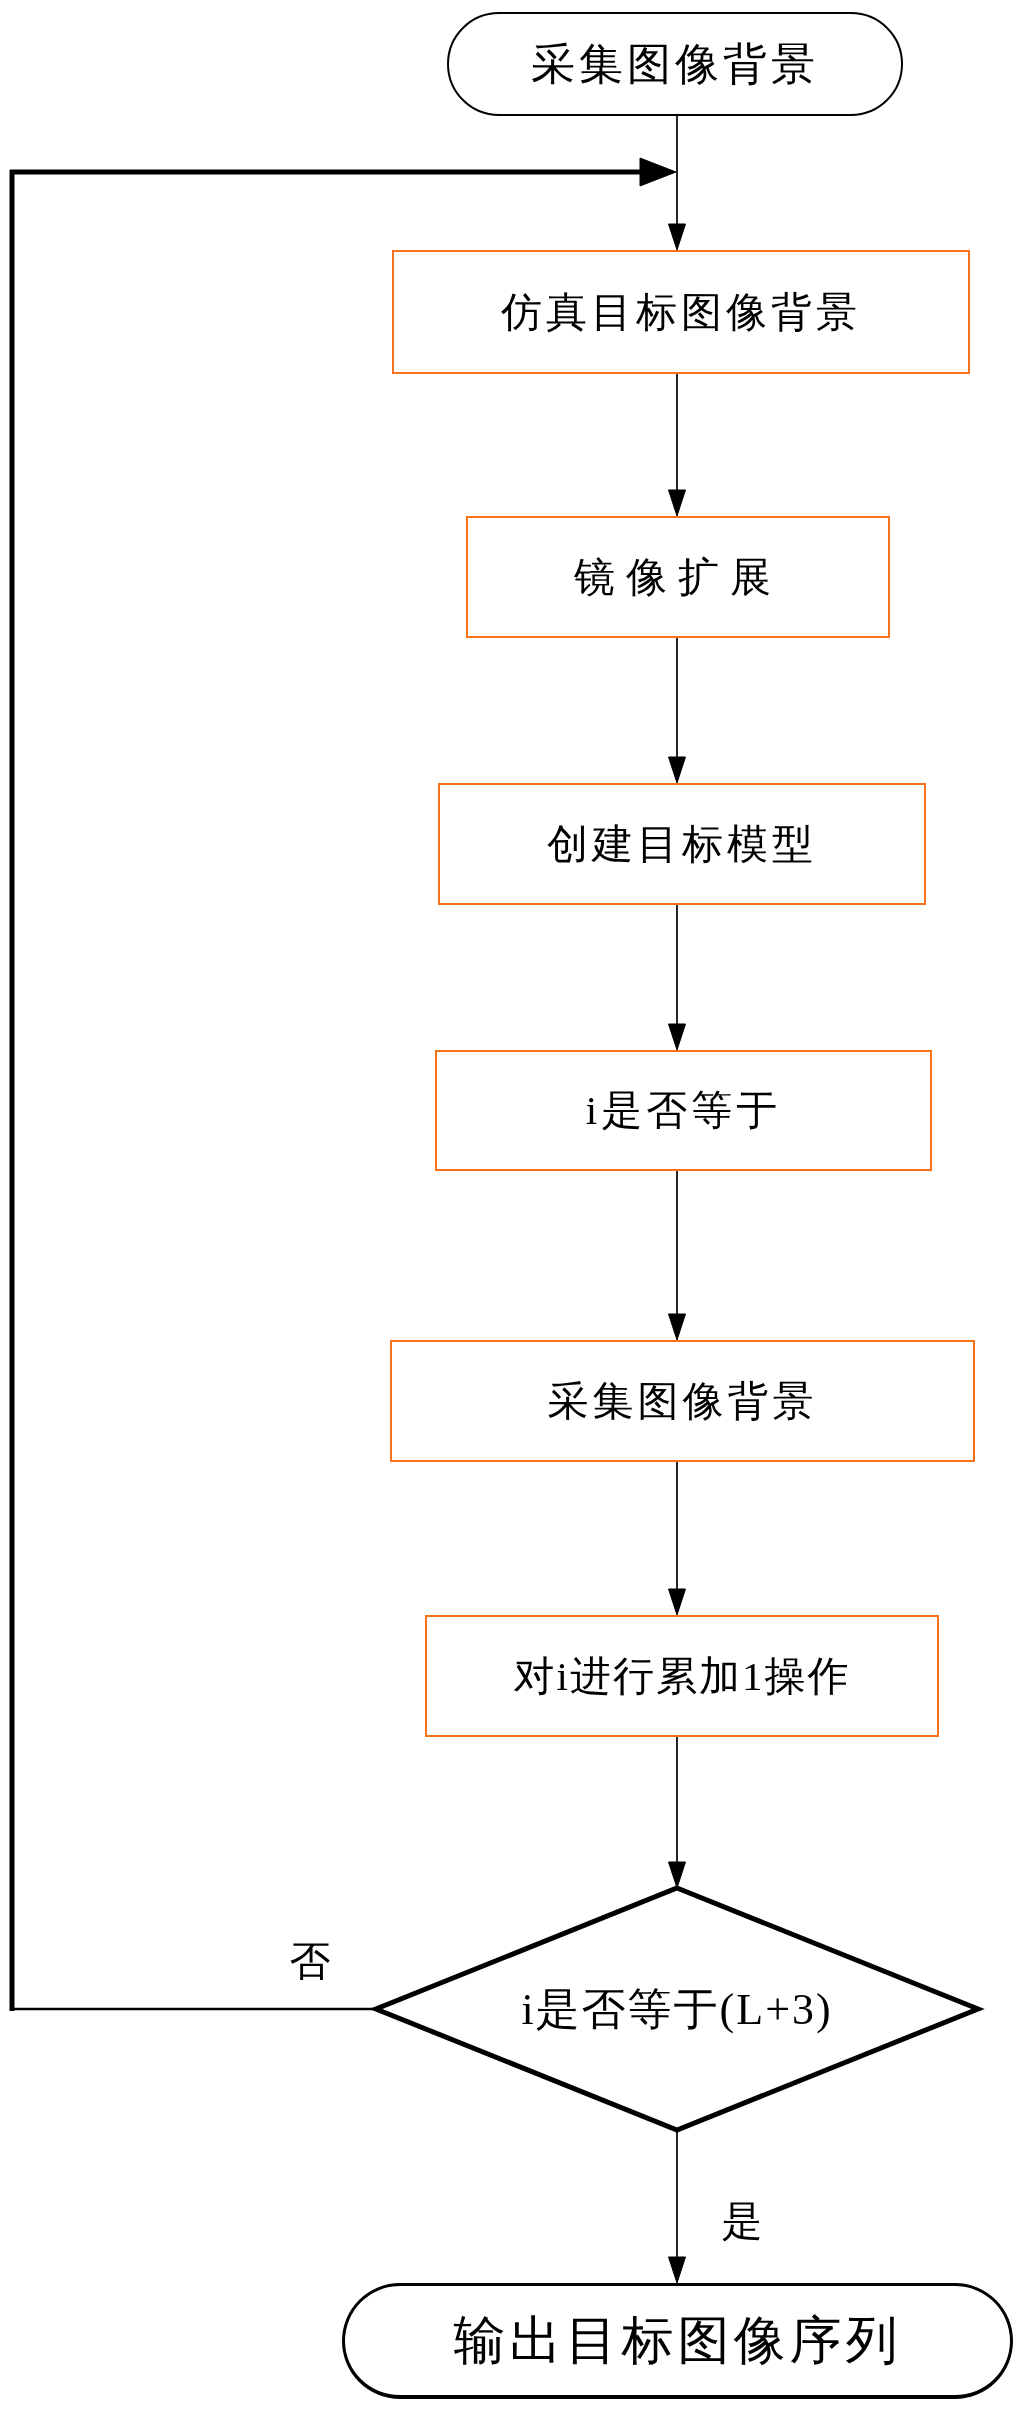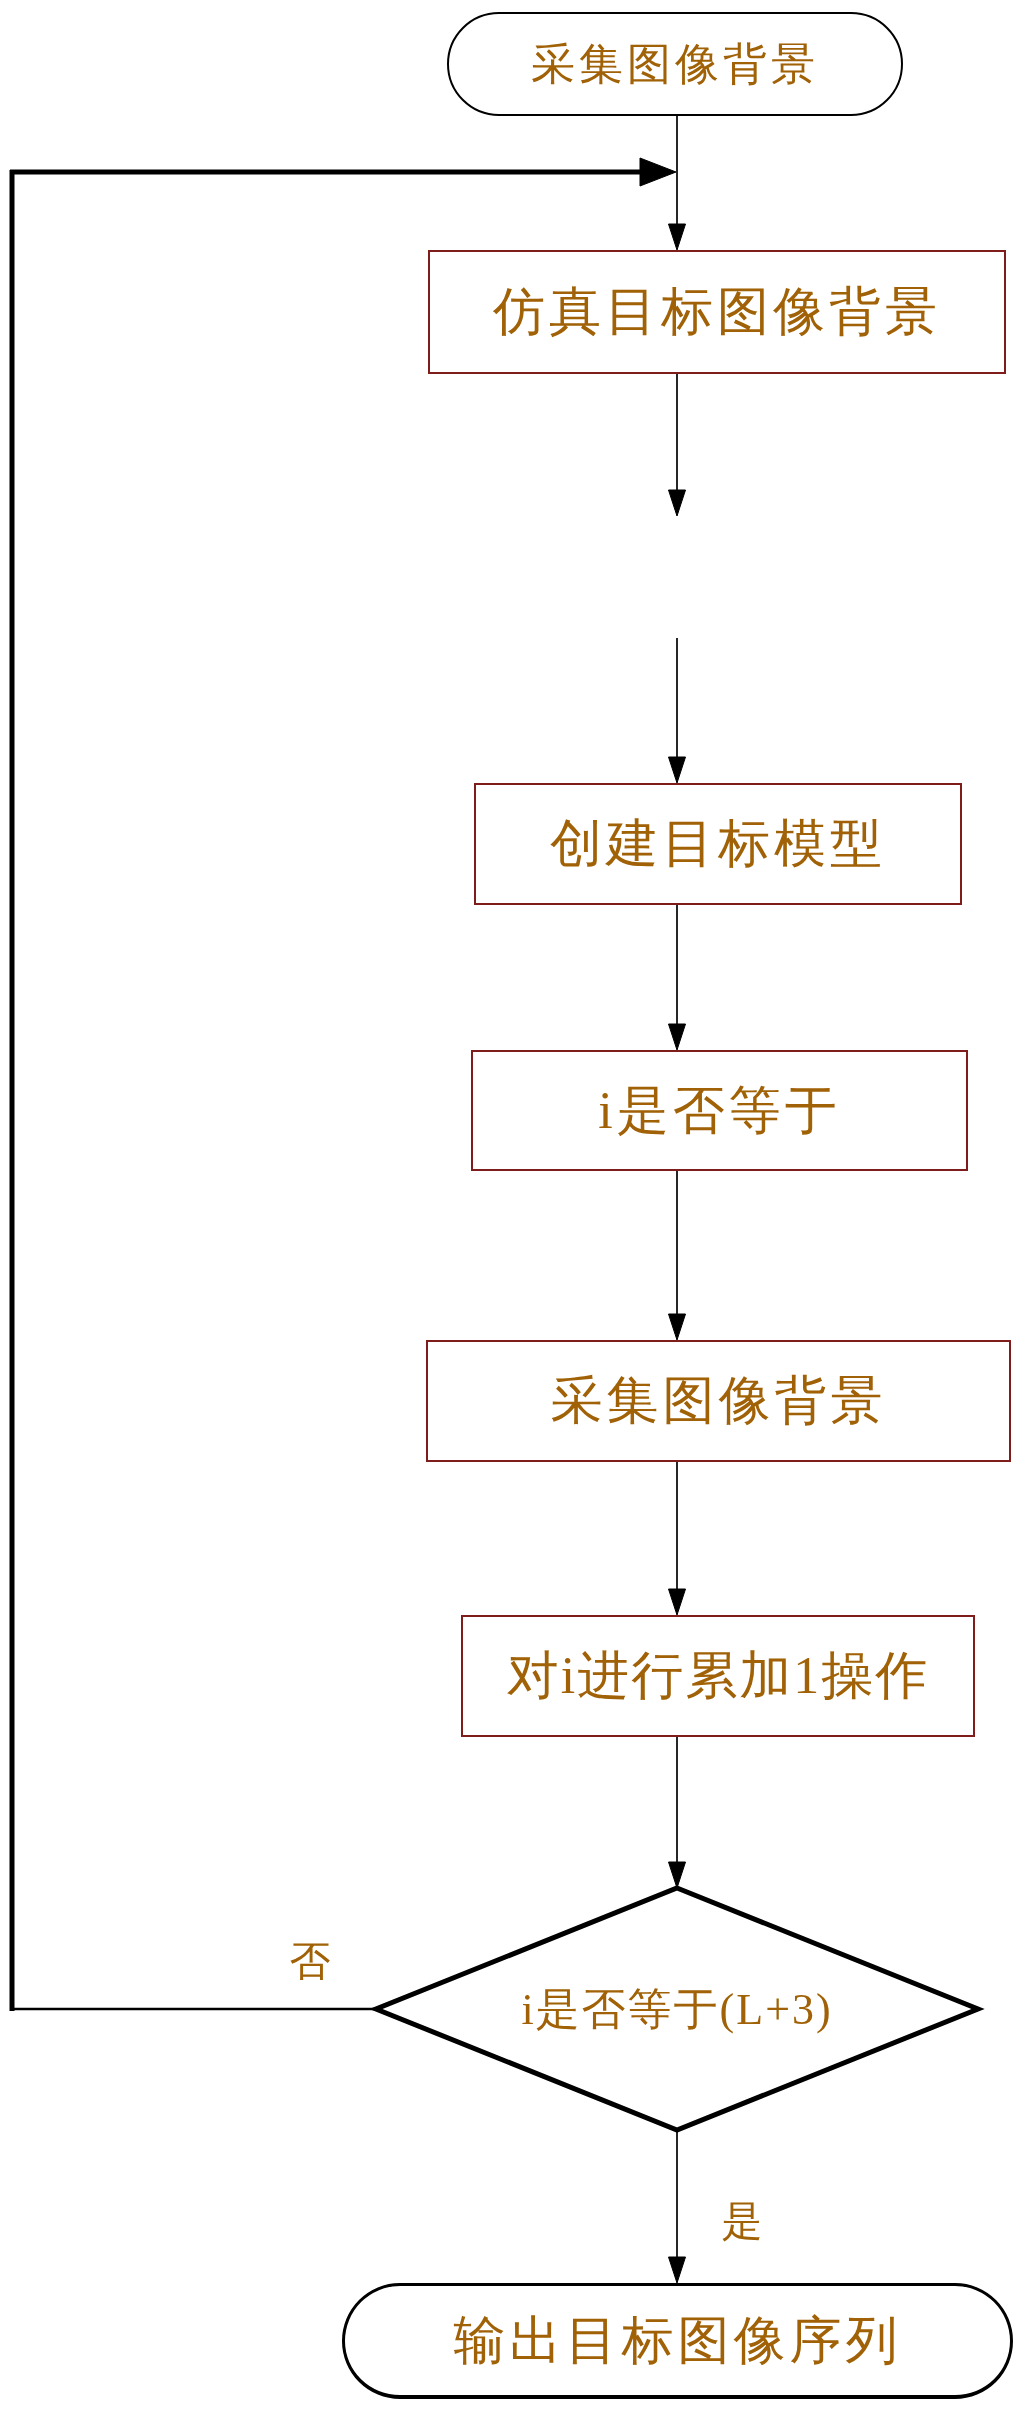--- a/index.html
+++ b/index.html
@@ -6,21 +6,21 @@
     margin: 0;
     padding: 0;
     background: #ffffff;
   }
   .canvas {
     position: relative;
     width: 1016px;
     height: 2415px;
     background: #ffffff;
     font-family: "Liberation Serif", "DejaVu Serif", serif;
-    color: #a16207;
+    color: #000000;
     overflow: hidden;
   }
   svg.wires {
     position: absolute;
     left: 0;
     top: 0;
     width: 1016px;
     height: 2415px;
     display: block;
   }
@@ -39,23 +39,22 @@
     border: 2px solid #000000;
     border-radius: 60px;
     font-size: 44px;
   }
   .terminal-end {
     border-width: 3px;
     border-bottom-width: 4px;
     font-size: 52px;
   }
   .process {
-    border: 2px solid #7f1d1d;
-    font-size: 52px;
-    margin-left: 36px;
+    border: 2px solid #f97316;
+    font-size: 41px;
   }
   .process-wide-spacing {
     letter-spacing: 11px;
   }
   .decision-label {
     position: absolute;
     display: flex;
     align-items: center;
     justify-content: center;
     text-align: center;
@@ -131,20 +130,23 @@
   </svg>
 
   <div class="node terminal" style="left:447px; top:12px; width:456px; height:104px;">
     <span>采集图像背景</span>
   </div>
 
   <div class="node process" style="left:392px; top:250px; width:578px; height:124px;">
     <span>仿真目标图像背景</span>
   </div>
 
+  <div class="node process process-wide-spacing" style="left:466px; top:516px; width:424px; height:122px;">
+    <span>镜像扩展</span>
+  </div>
 
   <div class="node process" style="left:438px; top:783px; width:488px; height:122px;">
     <span>创建目标模型</span>
   </div>
 
   <div class="node process" style="left:435px; top:1050px; width:497px; height:121px;">
     <span>i是否等于</span>
   </div>
 
   <div class="node process" style="left:390px; top:1340px; width:585px; height:122px;">

